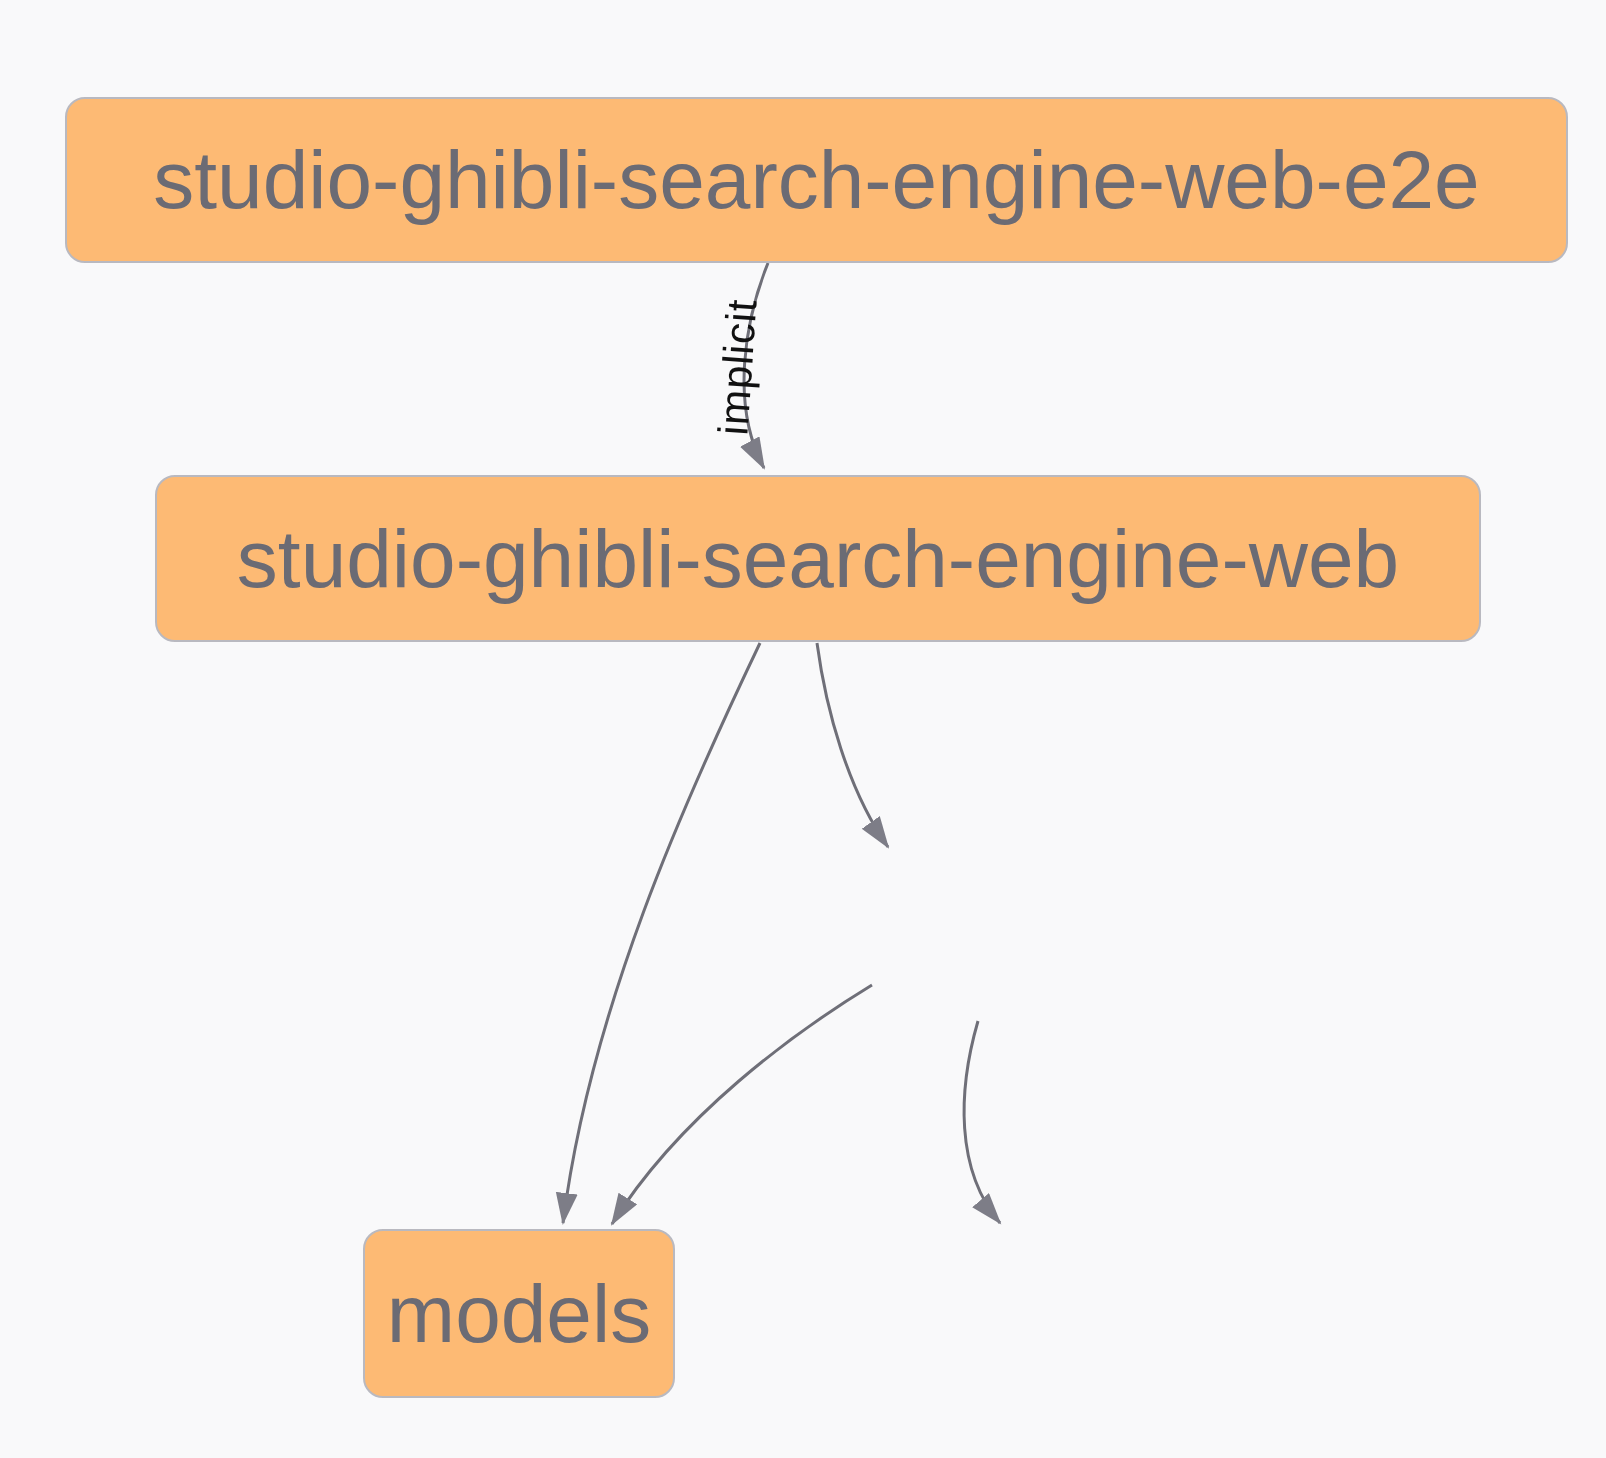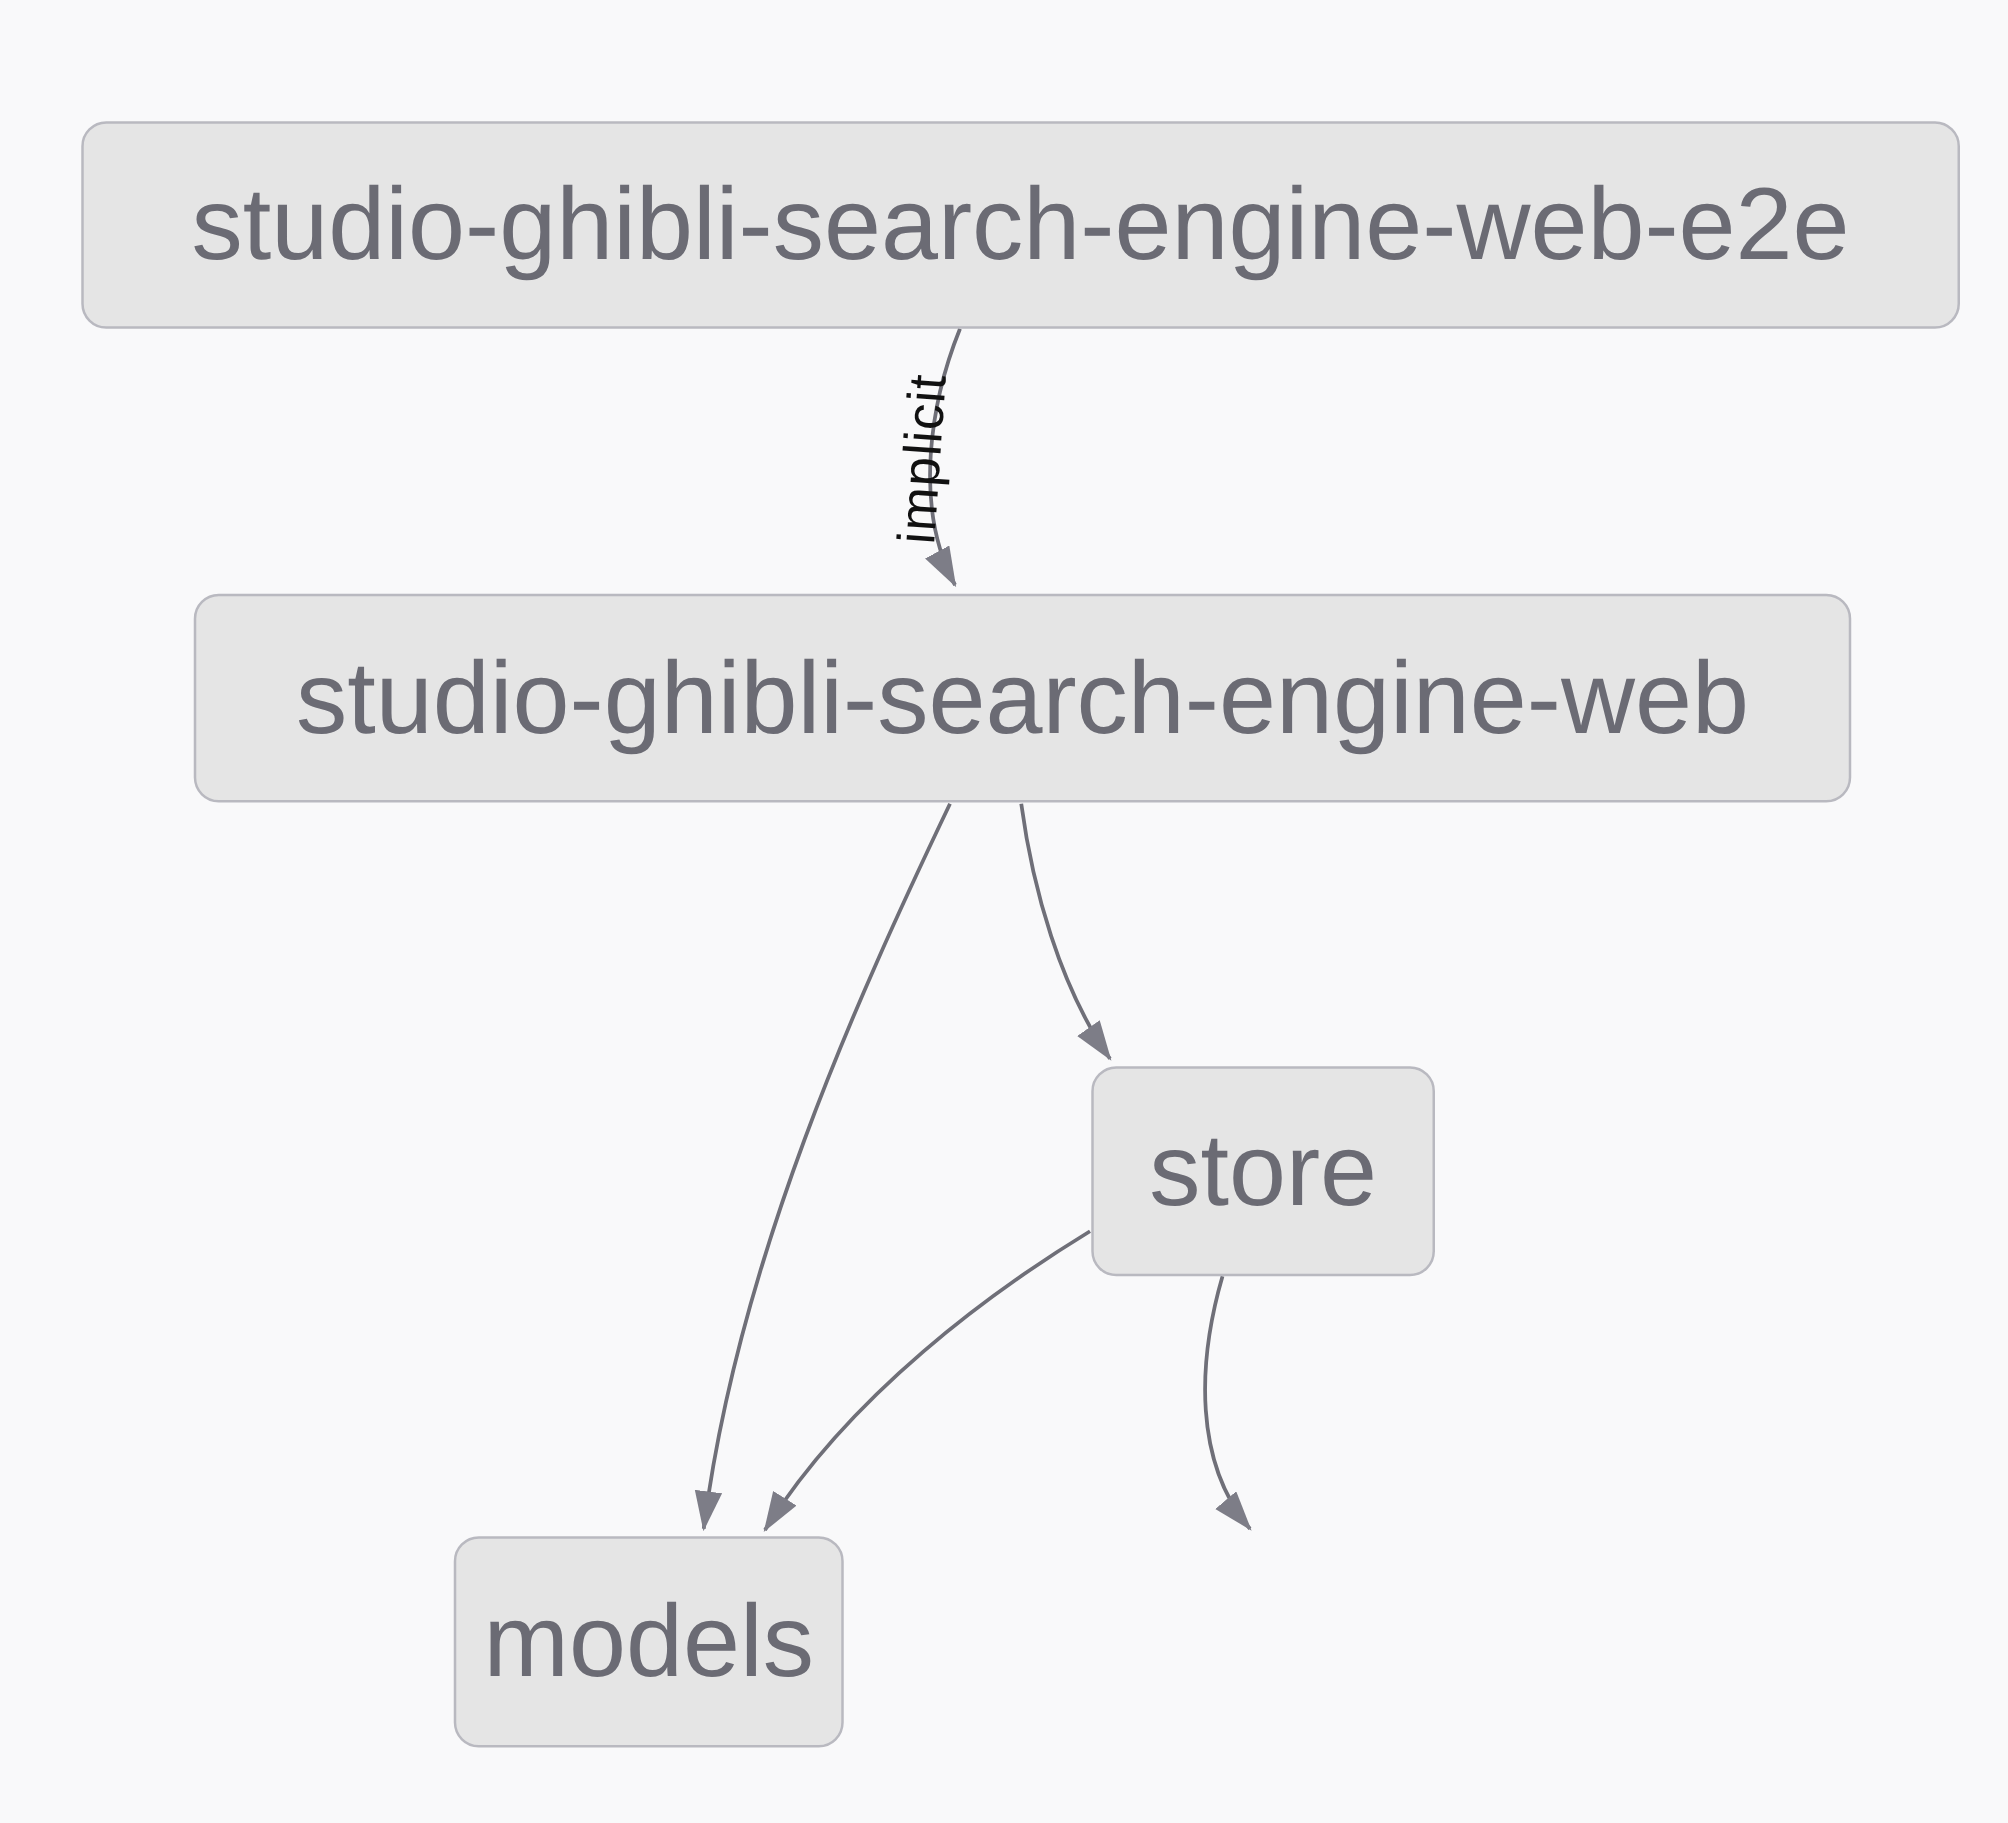--- a/index.html
+++ b/index.html
@@ -15,21 +15,21 @@
     overflow:hidden;
   }
   .edges{
     position:absolute;
     left:0;top:0;
     width:1606px;height:1458px;
   }
   .node{
     position:absolute;
     box-sizing:border-box;
-    background:#e5e5e5;
+    background:#fdba74;
     border:2px solid #b9b9c0;
     border-radius:20px;
     display:flex;
     align-items:center;
     justify-content:center;
     color:#6b6b74;
     font-size:82px;
     line-height:1;
     white-space:nowrap;
     z-index:2;
@@ -77,22 +77,19 @@
   <div class="edge-label">implicit</div>
 
   <div class="node node-e2e">
     <span>studio-ghibli-search-engine-web-e2e</span>
   </div>
 
   <div class="node node-web">
     <span>studio-ghibli-search-engine-web</span>
   </div>
 
-  <div class="node node-store">
-    <span>store</span>
-  </div>
 
   <div class="node node-models">
     <span>models</span>
   </div>
 
 
 </div>
 
 </body></html>

